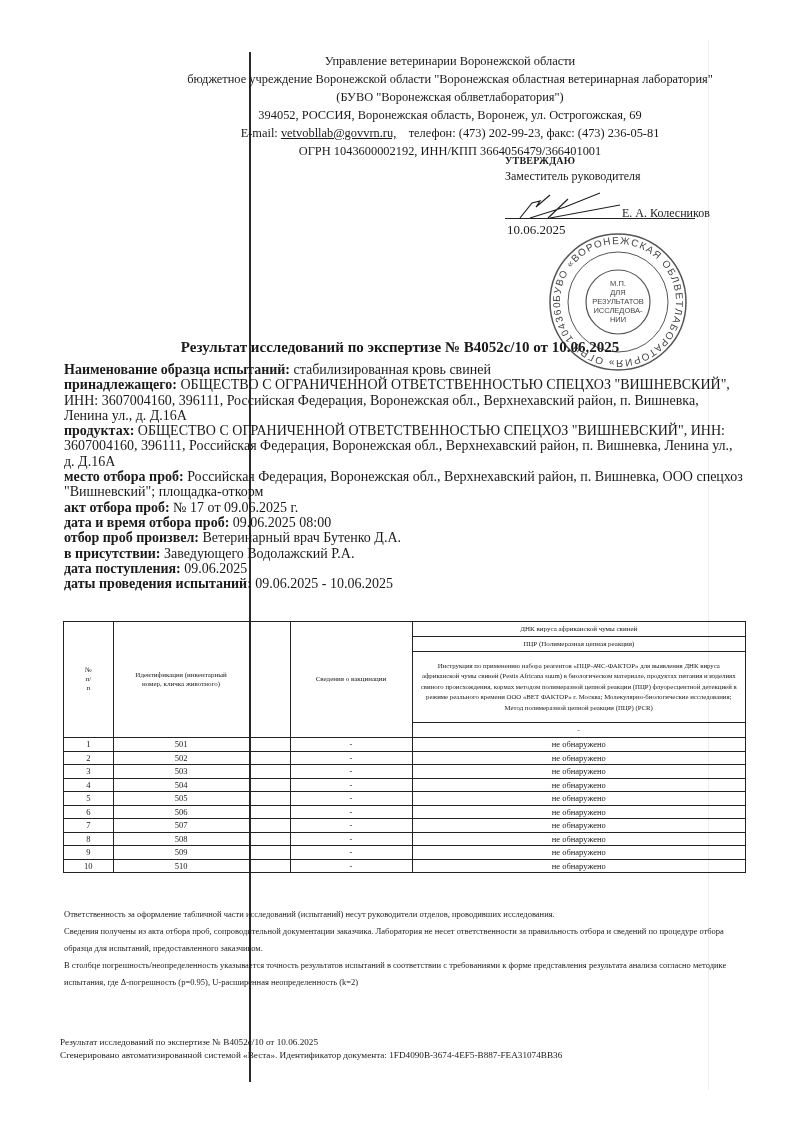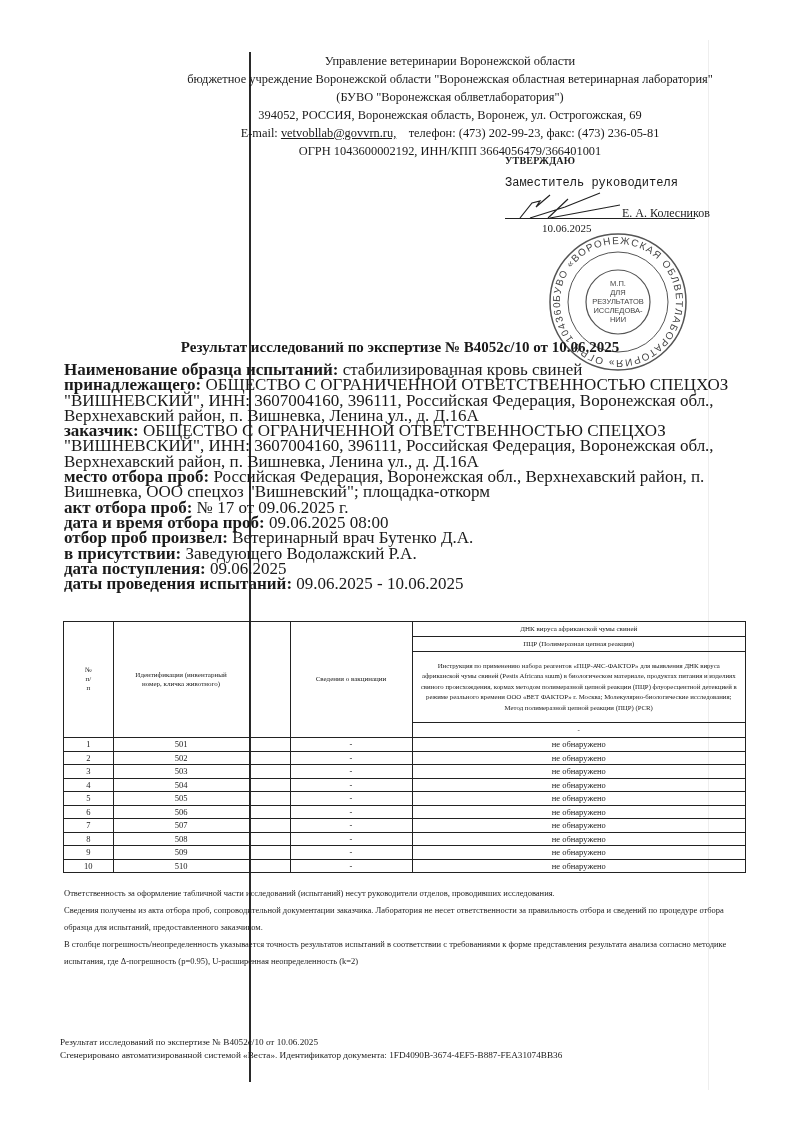--- a/index.html
+++ b/index.html
@@ -4,35 +4,35 @@
 <style>
   html, body { margin:0; padding:0; }
   body { width:800px; height:1130px; background:#fff; position:relative; overflow:hidden;
          font-family:"Liberation Serif", serif; color:#1a1a1a; }
   .scanline { position:absolute; left:249px; top:52px; width:1.5px; height:1030px; background:#2a2a2a; }
   .scanline2 { position:absolute; left:708px; top:40px; width:1px; height:1050px; background:#eee; }
   .hdr { position:absolute; left:170px; width:560px; text-align:center; font-size:12.4px; line-height:18px; top:52px; }
   .hdr .email { text-decoration:underline; }
   .approve { position:absolute; left:505px; top:155px; font-size:12.5px; }
   .approve .t { font-weight:bold; font-size:10px; letter-spacing:0.2px; }
-  .approve .role { margin-top:10px; font-size:12px;font-family:Liberation Mono, monospace; }
+  .approve .role { margin-top:3px; font-size:12px; }
   .sigline { position:absolute; left:505px; top:218px; width:190px; height:1px; background:#222; }
   .signame { position:absolute; left:622px; top:206px; font-size:12px; }
-  .sigdate { position:absolute; left:507px; top:222px; font-size:11px;margin-left:35px; }
+  .sigdate { position:absolute; left:507px; top:222px; font-size:13px; }
   .signature { position:absolute; left:510px; top:185px; }
   .stamp { position:absolute; left:543px; top:232px; }
   .title { position:absolute; left:60px; width:680px; top:339px; text-align:center; font-weight:bold; font-size:15px; }
-  .fields { position:absolute; left:64px; top:362px; width:680px; font-size:17px; line-height:15.3px; }
+  .fields { position:absolute; left:64px; top:362px; width:680px; font-size:14px; line-height:15.3px; }
   .fields b { font-weight:bold; }
   .restitle { font-weight:bold; }
   table.res { position:absolute; left:63px; top:621px; width:683px; border-collapse:collapse; font-size:8px; }
   table.res td { border:1px solid #222; text-align:center; padding:0 20px; }
   .res .hd { font-size:7px; line-height:9px; }
   .res .rowh td { height:12.5px; font-size:8.5px; }
-  .notes { position:absolute; left:64px; top:885px; width:690px; font-size:8.5px; line-height:17px; }
+  .notes { position:absolute; left:64px; top:906px; width:690px; font-size:8.5px; line-height:17px; }
   .foot { position:absolute; left:60px; top:1036px; font-size:9.2px; line-height:13px; }
 </style>
 </head>
 <body>
 
 <div class="scanline"></div>
 <div class="scanline2"></div>
 
 <div class="hdr">
   <div>Управление ветеринарии Воронежской области</div>
@@ -76,21 +76,21 @@
     <text x="75" y="81">ИССЛЕДОВА-</text>
     <text x="75" y="90">НИИ</text>
   </g>
 </svg>
 
 <div class="title">Результат исследований по экспертизе № В4052с/10 от 10.06.2025</div>
 
 <div class="fields">
   <div><b>Наименование образца испытаний:</b><span> стабилизированная кровь свиней</span></div>
   <div><b>принадлежащего:</b><span> ОБЩЕСТВО С ОГРАНИЧЕННОЙ ОТВЕТСТВЕННОСТЬЮ СПЕЦХОЗ "ВИШНЕВСКИЙ", ИНН: 3607004160, 396111, Российская Федерация, Воронежская обл., Верхнехавский район, п. Вишневка, Ленина ул., д. Д.16А</span></div>
-  <div><b>заказчик:</b><span> ОБЩЕСТВО С ОГРАНИЧЕННОЙ ОТВЕТСТВЕННОСТЬЮ СПЕЦХОЗ "ВИШНЕВСКИЙ", ИНН: 3607004160, 396111, Российская Федерация, Воронежская обл., Верхнехавский район, п. Вишневка, Ленина ул., д. Д.16А</span></div>
+  <div><b>продуктах:</b><span> ОБЩЕСТВО С ОГРАНИЧЕННОЙ ОТВЕТСТВЕННОСТЬЮ СПЕЦХОЗ "ВИШНЕВСКИЙ", ИНН: 3607004160, 396111, Российская Федерация, Воронежская обл., Верхнехавский район, п. Вишневка, Ленина ул., д. Д.16А</span></div>
   <div><b>место отбора проб:</b><span> Российская Федерация, Воронежская обл., Верхнехавский район, п. Вишневка, ООО спецхоз "Вишневский"; площадка-откорм</span></div>
   <div><b>акт отбора проб:</b><span> № 17 от 09.06.2025 г.</span></div>
   <div><b>дата и время отбора проб:</b><span> 09.06.2025 08:00</span></div>
   <div><b>отбор проб произвел:</b><span> Ветеринарный врач Бутенко Д.А.</span></div>
   <div><b>в присутствии:</b><span> Заведующего Водолажский Р.А.</span></div>
   <div><b>дата поступления:</b><span> 09.06.2025</span></div>
   <div><b>даты проведения испытаний:</b><span> 09.06.2025 - 10.06.2025</span></div>
 </div>
 
 <table class="res">

